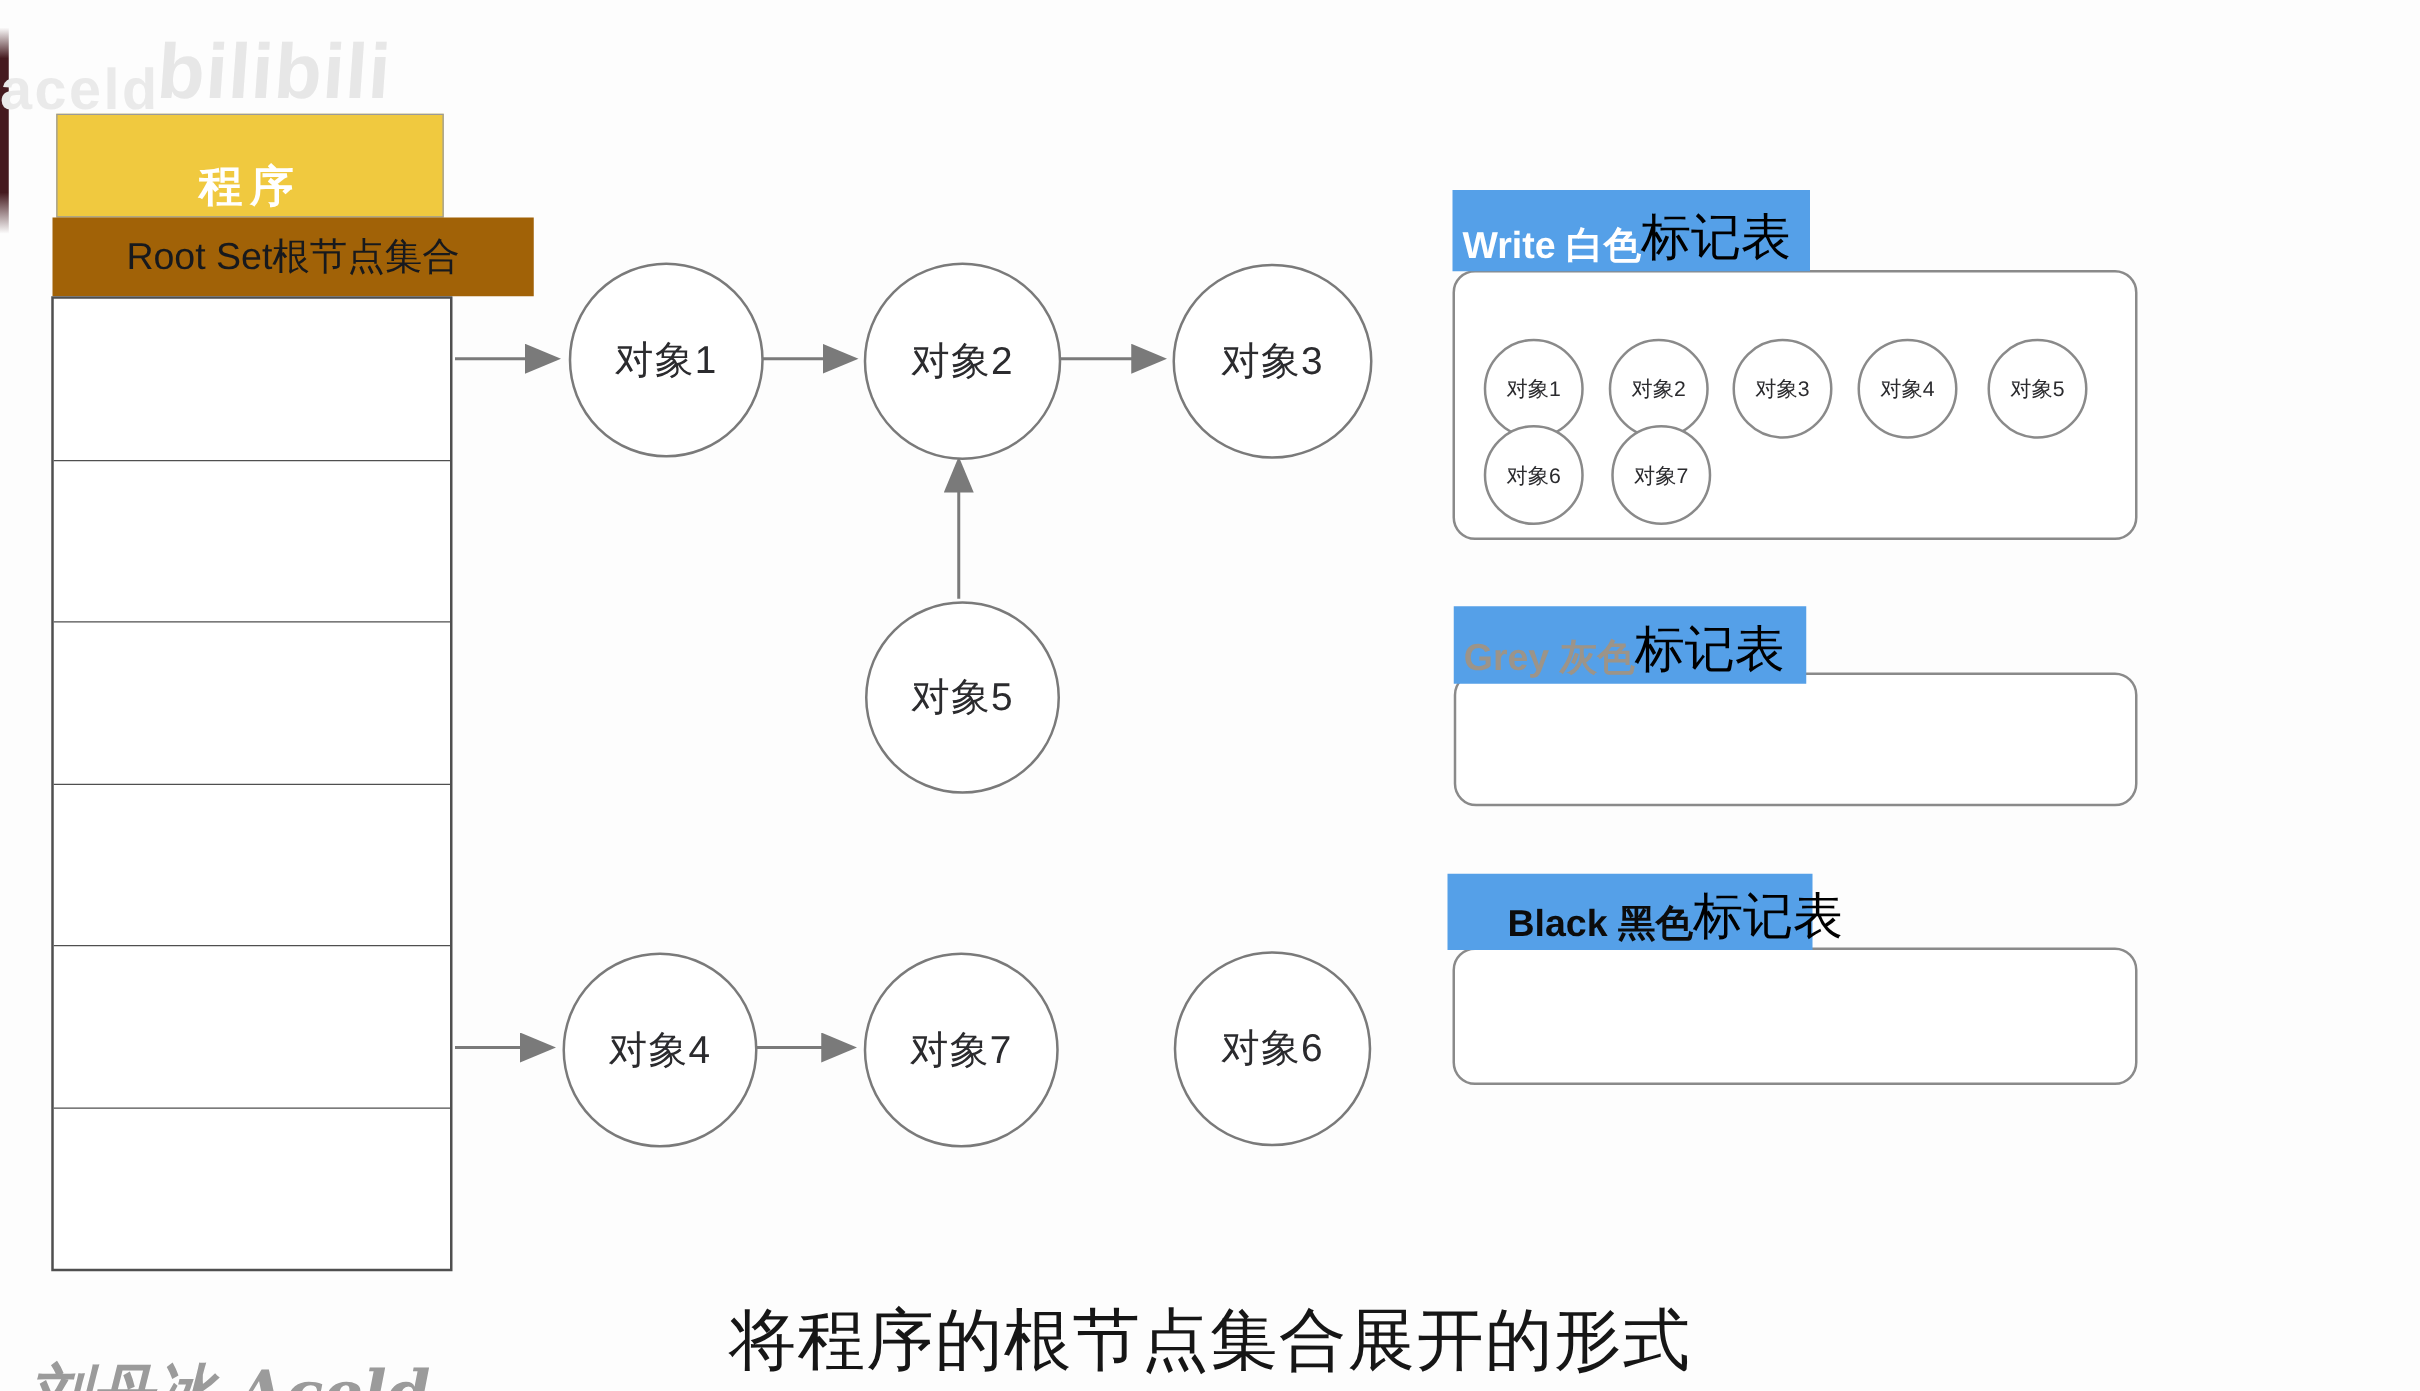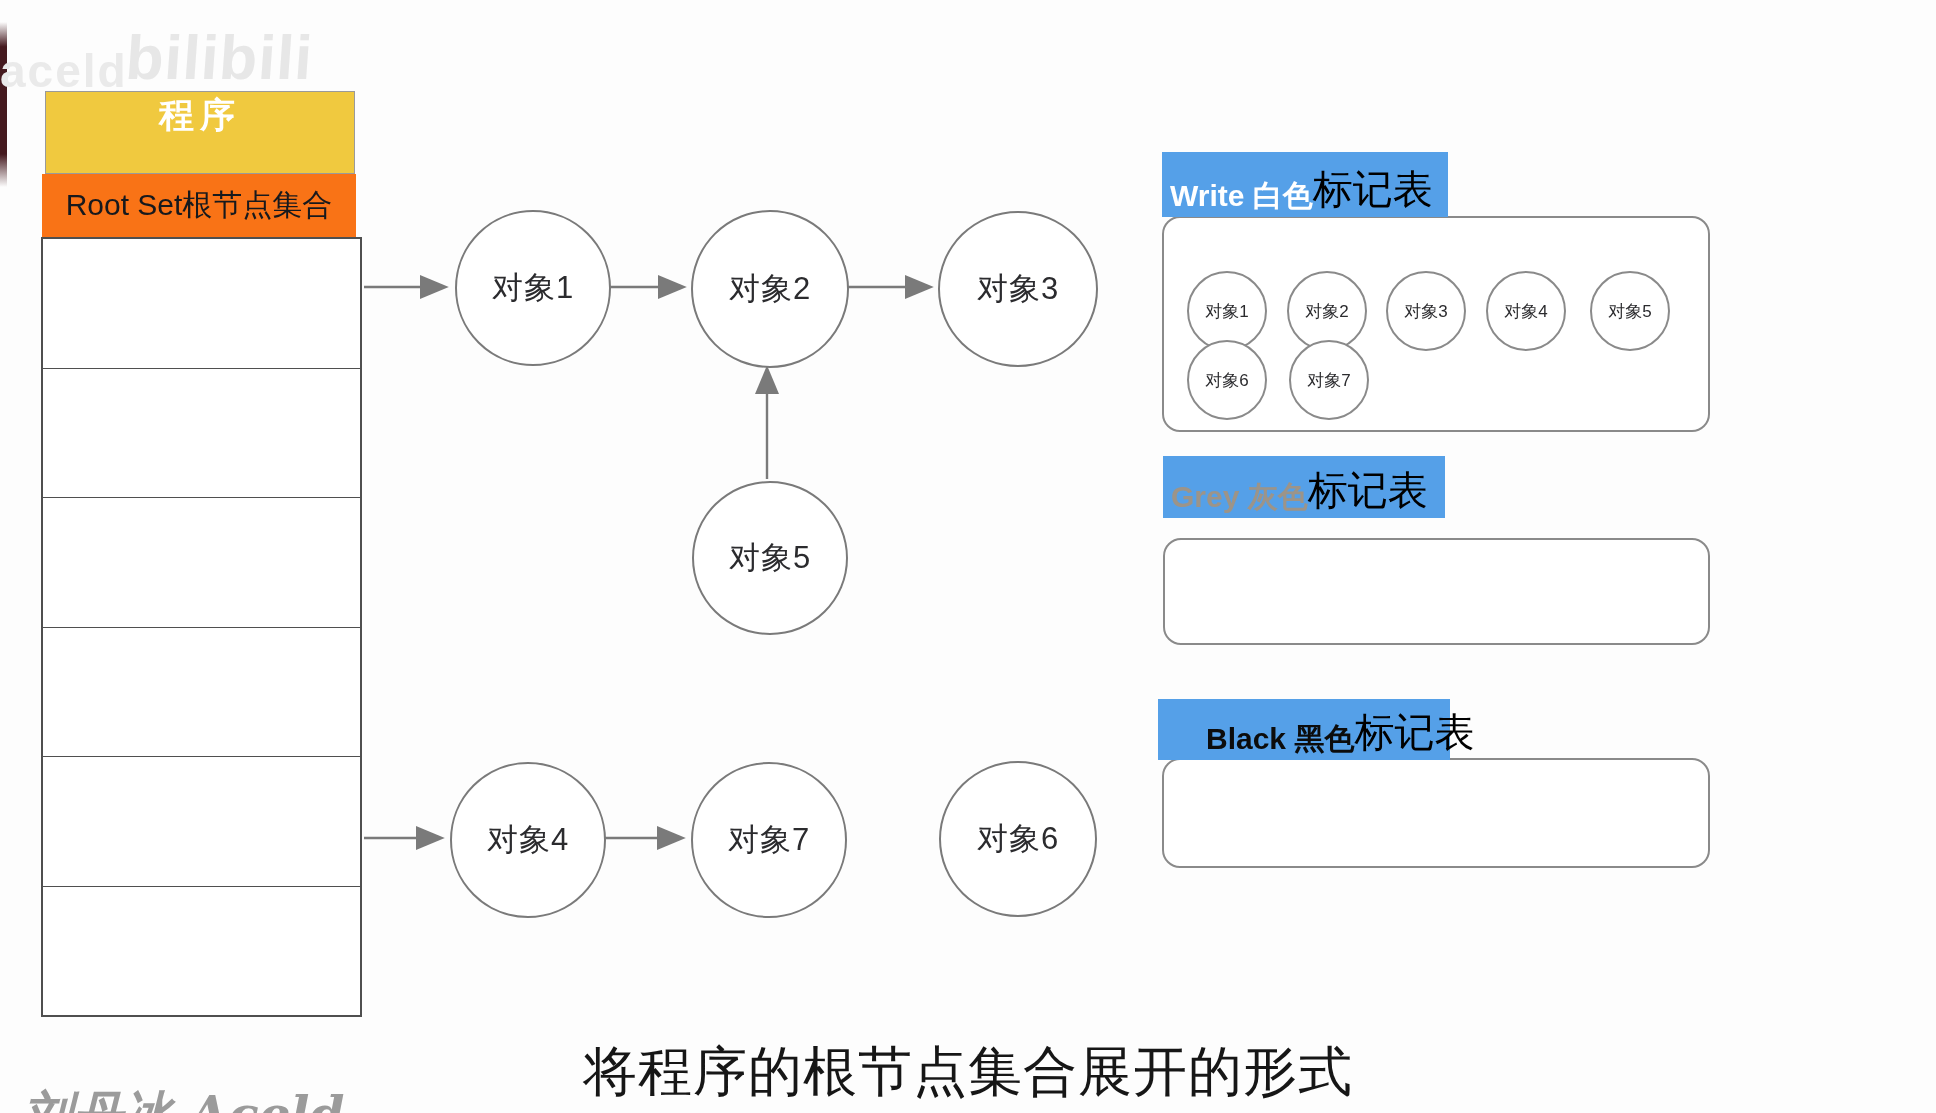--- a/index.html
+++ b/index.html
@@ -24,26 +24,26 @@
     font-family:"DejaVu Serif","Liberation Serif",serif;
     font-style:italic;font-weight:bold;white-space:nowrap;
   }
   .left-strip{
     left:0;top:22px;width:7px;height:165px;
     background:linear-gradient(#451a1f00,#451a1f 15%,#451a1f 80%,#451a1f00);
   }
   
   .prog-header{
     left:45px;top:91px;width:310px;height:83px;background:#F0C93F;
-    border:1px solid #9a9a9a;display:flex;align-items:flex-start;justify-content:center;
+    border:1px solid #9a9a9a;display:flex;align-items:flex-end;justify-content:center;
     box-sizing:border-box;
   }
   .prog-header span{color:#ffffff;font-size:35px;font-weight:bold;letter-spacing:6px;}
   .root-bar{
-    left:42px;top:174px;width:314px;height:63px;background:#f97316;
+    left:42px;top:174px;width:385px;height:63px;background:#a16207;
     display:flex;align-items:center;justify-content:center;box-sizing:border-box;
   }
   .root-bar span{color:#17191d;font-size:30px;white-space:nowrap;}
   .stack-table{
     left:41px;top:237px;width:321px;height:780px;box-sizing:border-box;
     border:2px solid #4f4f4f;background:#ffffff;
     display:flex;flex-direction:column;
   }
   .stack-row{flex:1;box-sizing:border-box;border-top:1.5px solid #4f4f4f;}
   .stack-row:first-child{border-top:none;}
@@ -163,21 +163,21 @@
   <div class="mini-node" style="left:125px;top:122px;">
     <span>对象7</span>
   </div>
 </div>
 <div class="mark-header" style="left:1162px;top:152px;width:286px;height:65px;">
   <span class="en white-en">Write 白色</span>
     <span class="suffix">标记表</span>
 </div>
 
 <div class="mark-box layer2" style="left:1163px;top:538px;width:547px;height:107px;"></div>
-<div class="mark-header" style="left:1163px;top:456px;width:282px;height:62px;">
+<div class="mark-header" style="left:1163px;top:485px;width:282px;height:62px;">
   <span class="en grey-en">Grey 灰色</span>
     <span class="suffix">标记表</span>
 </div>
 
 <div class="mark-box layer2" style="left:1162px;top:758px;width:548px;height:110px;"></div>
 <div class="mark-header" style="left:1158px;top:699px;width:292px;height:61px;padding-left:48px;">
   <span class="en black-en">Black 黑色</span>
     <span class="suffix">标记表</span>
 </div>
 

